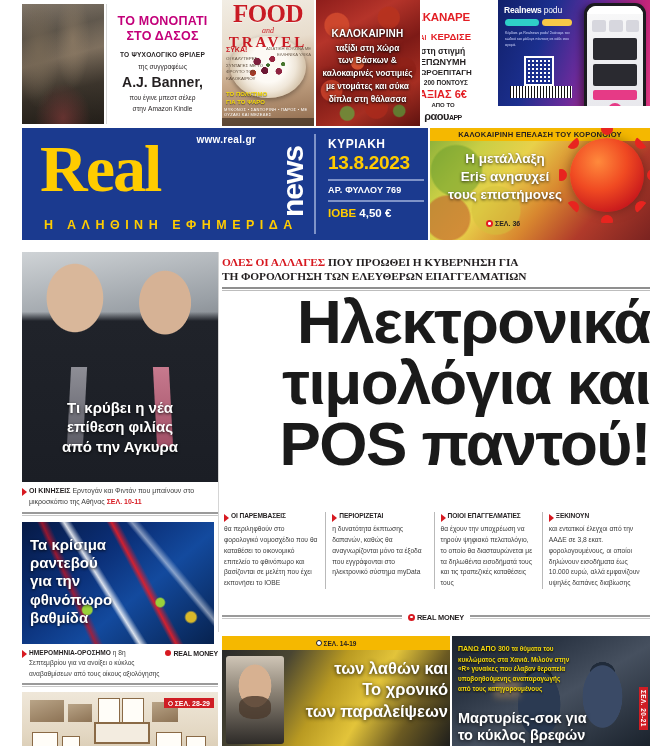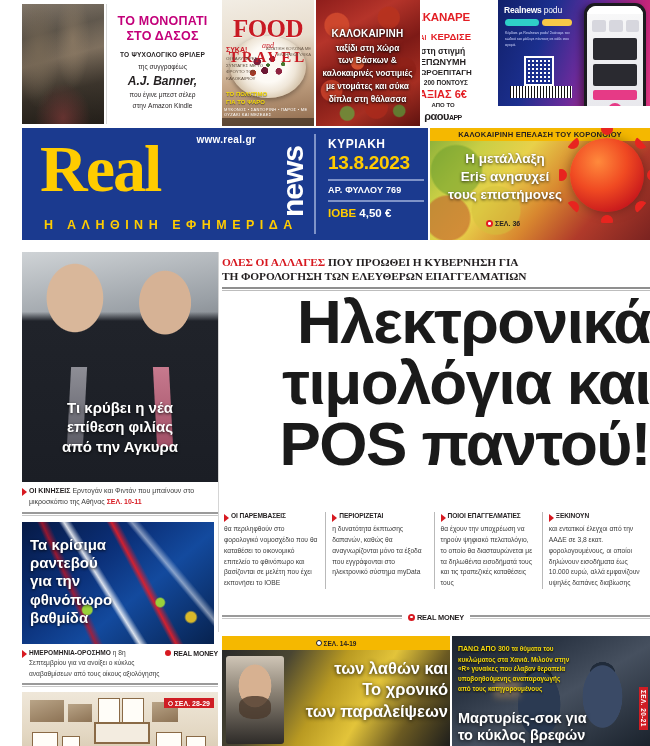--- a/index.html
+++ b/index.html
@@ -33,40 +33,40 @@
   .ad1 .txt .t3 { font-size:11.5px; font-weight:bold; letter-spacing:1px; }
   .ad1 .txt .t4 { font-size:7px; }
   .ad1 .txt .t5 { font-size:11px; font-weight:bold; letter-spacing:1px; }
 
   
   .ad2 { left: 106px; width: 112px; top: 4px; height: 120px; background:#fff; border-left:1px solid #d8d8d8;
          display:flex; flex-direction:column; align-items:center; justify-content:flex-start; padding-top:10px;}
   .ad2 .h { color:#c3007a; font-weight:bold; font-size:12.5px; line-height:1.18; text-align:center; letter-spacing:.2px; }
   .ad2 .sub { color:#231f20; font-weight:bold; font-size:6.6px; margin-top:7px; text-align:center; letter-spacing:.2px;}
   .ad2 .l { color:#231f20; font-size:6.6px; text-align:center; line-height:1.55; }
-  .ad2 .b { font-weight:bold; font-size:12px;font-style:italic; }
+  .ad2 .b { font-weight:bold; font-size:14px; }
 
   
   .ad3 { left: 222px; width: 92px; top:0px; height:126px;
          background: linear-gradient(170deg,#f2ede4 0%, #e8ddcd 35%, #c8a98a 60%, #8f6a4c 100%); }
   .ad3 .plate { position:absolute; left:50%; top:53%; transform:translate(-50%,-50%);
       width:76px; height:62px; border-radius:50%;
       background: radial-gradient(circle at 50% 45%, #fdfaf5 36%, #efe6d8 55%, #d9c9b2 70%, #b89a7b 100%);
       box-shadow: 0 2px 5px rgba(0,0,0,.35); overflow:hidden;}
   .ad3 .plate::before { content:""; position:absolute; left:14%; top:22%; width:72%; height:58%; border-radius:50%;
       background:
         radial-gradient(circle at 30% 35%, #7e1f3e 0 8%, transparent 9%),
         radial-gradient(circle at 58% 28%, #97243f 0 7%, transparent 8%),
         radial-gradient(circle at 44% 60%, #6c1733 0 9%, transparent 10%),
         radial-gradient(circle at 70% 62%, #8e2340 0 7%, transparent 8%),
         radial-gradient(circle at 22% 66%, #a33a26 0 6%, transparent 7%),
         radial-gradient(circle at 50% 45%, #3f6b2a 0 5%, transparent 6%),
         radial-gradient(circle at 78% 42%, #47762e 0 4%, transparent 5%);
   }
-  .ad3 .ft { position:absolute; left:3px; right:3px; top:18px; text-align:center; }
+  .ad3 .ft { position:absolute; left:3px; right:3px; top:3px; text-align:center; }
   .ad3 .ft .food { color:#c81a23; font-family:"Liberation Serif", serif; font-weight:bold; font-size:25px;
       line-height:.9; letter-spacing:-.5px; text-shadow:0 1px 1px rgba(255,255,255,.6); }
   .ad3 .ft .and { color:#c81a23; font-family:"Liberation Serif", serif; font-style:italic; font-size:8px; }
   .ad3 .ft .travel { color:#c81a23; font-family:"Liberation Serif", serif; font-weight:bold; font-size:15px;
       letter-spacing:3px; line-height:1; }
   .ad3 .syka { position:absolute; left:4px; top:46px; color:#c81a23; font-weight:bold; font-size:7px;}
   .ad3 .cl1 { position:absolute; left:4px; top:56px; width:42px; color:#5a4a3a; font-size:4.4px; line-height:1.5;}
   .ad3 .cl2 { position:absolute; right:3px; top:46px; width:46px; color:#6a5a4a; font-size:4.2px; line-height:1.5; text-align:right;}
   .ad3 .yel { position:absolute; left:4px; bottom:20px; color:#f5d90a; font-weight:bold; font-size:6px; line-height:1.25;
       text-shadow:0 1px 1px rgba(0,0,0,.5); }

